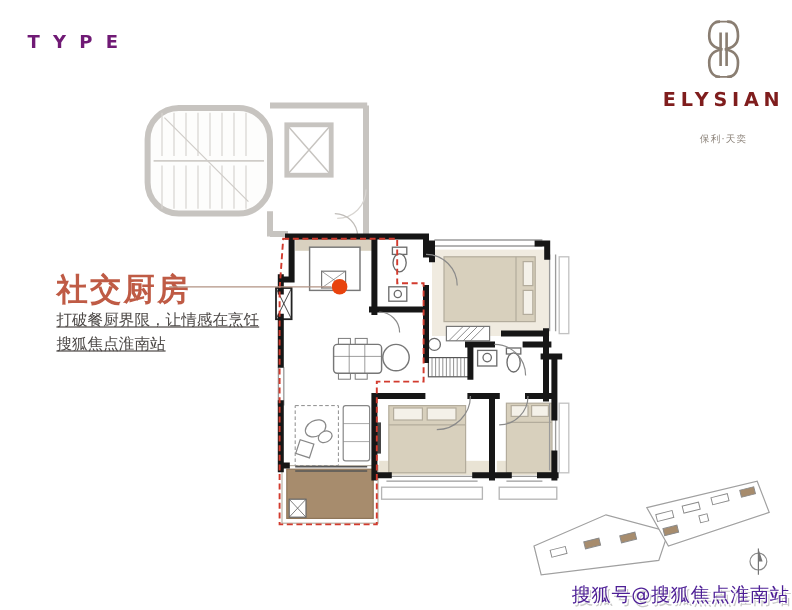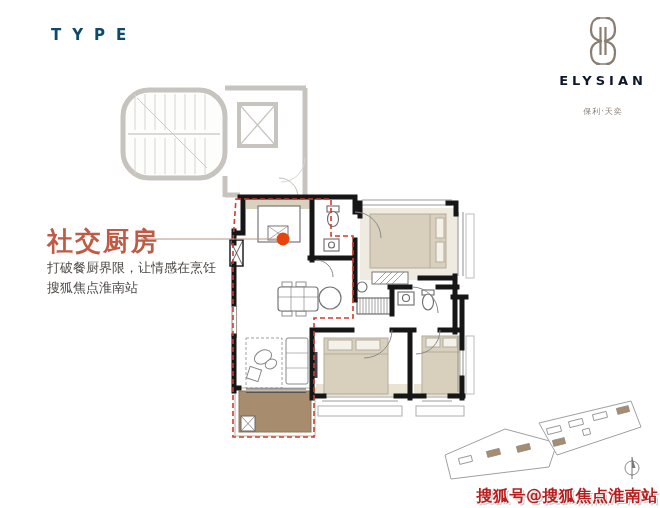--- a/index.html
+++ b/index.html
@@ -1,29 +1,29 @@
 <!DOCTYPE html>
 <html><head>
 <meta charset="utf-8">
 <style>
   html,body{margin:0;padding:0;background:#fff;}
   #stage{position:relative;width:660px;height:508px;background:#fff;overflow:hidden;
          font-family:"DejaVu Sans",sans-serif;}
   .type-heading{position:absolute;left:23px;top:26px;font-size:15px;font-weight:600;
-                letter-spacing:11px;color:#0c4a6e;margin-left:28px;}
+                letter-spacing:11px;color:#701a75;}
   .brand{position:absolute;left:548px;top:14px;width:110px;text-align:center;}
   .brand .emblem{display:block;margin:0 auto;}
-  .brand-name{margin-top:5px;font-size:13px;font-weight:600;letter-spacing:4px;color:#0f172a;}
+  .brand-name{margin-top:5px;font-size:16px;font-weight:600;letter-spacing:4px;color:#7f1d1d;}
   .brand-sub{margin-top:18px;font-size:8px;letter-spacing:1px;color:#8d847b;}
   .callout-title{position:absolute;left:47px;top:224px;font-size:26px;font-weight:700;
                  letter-spacing:2px;color:#bf5b45;}
   .callout-desc{position:absolute;left:47px;top:258px;width:200px;font-size:13px;
-                line-height:1.55;color:#4c4846;}
-  .watermark{position:absolute;right:2px;bottom:1px;font-size:16px;font-weight:700;
-             letter-spacing:.5px;color:#b91c1c;text-shadow:1px 1px 0 #fff,2px 2px 0 #c9c9c9;}
+                line-height:1.55;color:#4c4846;text-decoration:underline;}
+  .watermark{position:absolute;right:2px;bottom:1px;font-size:16px;font-weight:400;
+             letter-spacing:.5px;color:#4c1d95;text-shadow:1px 1px 0 #fff,2px 2px 0 #c9c9c9;}
   svg{position:absolute;}
 </style>
 </head>
 <body>
 
 <div id="stage">
 
   <div class="type-heading">TYPE</div>
 
   <div class="brand">

